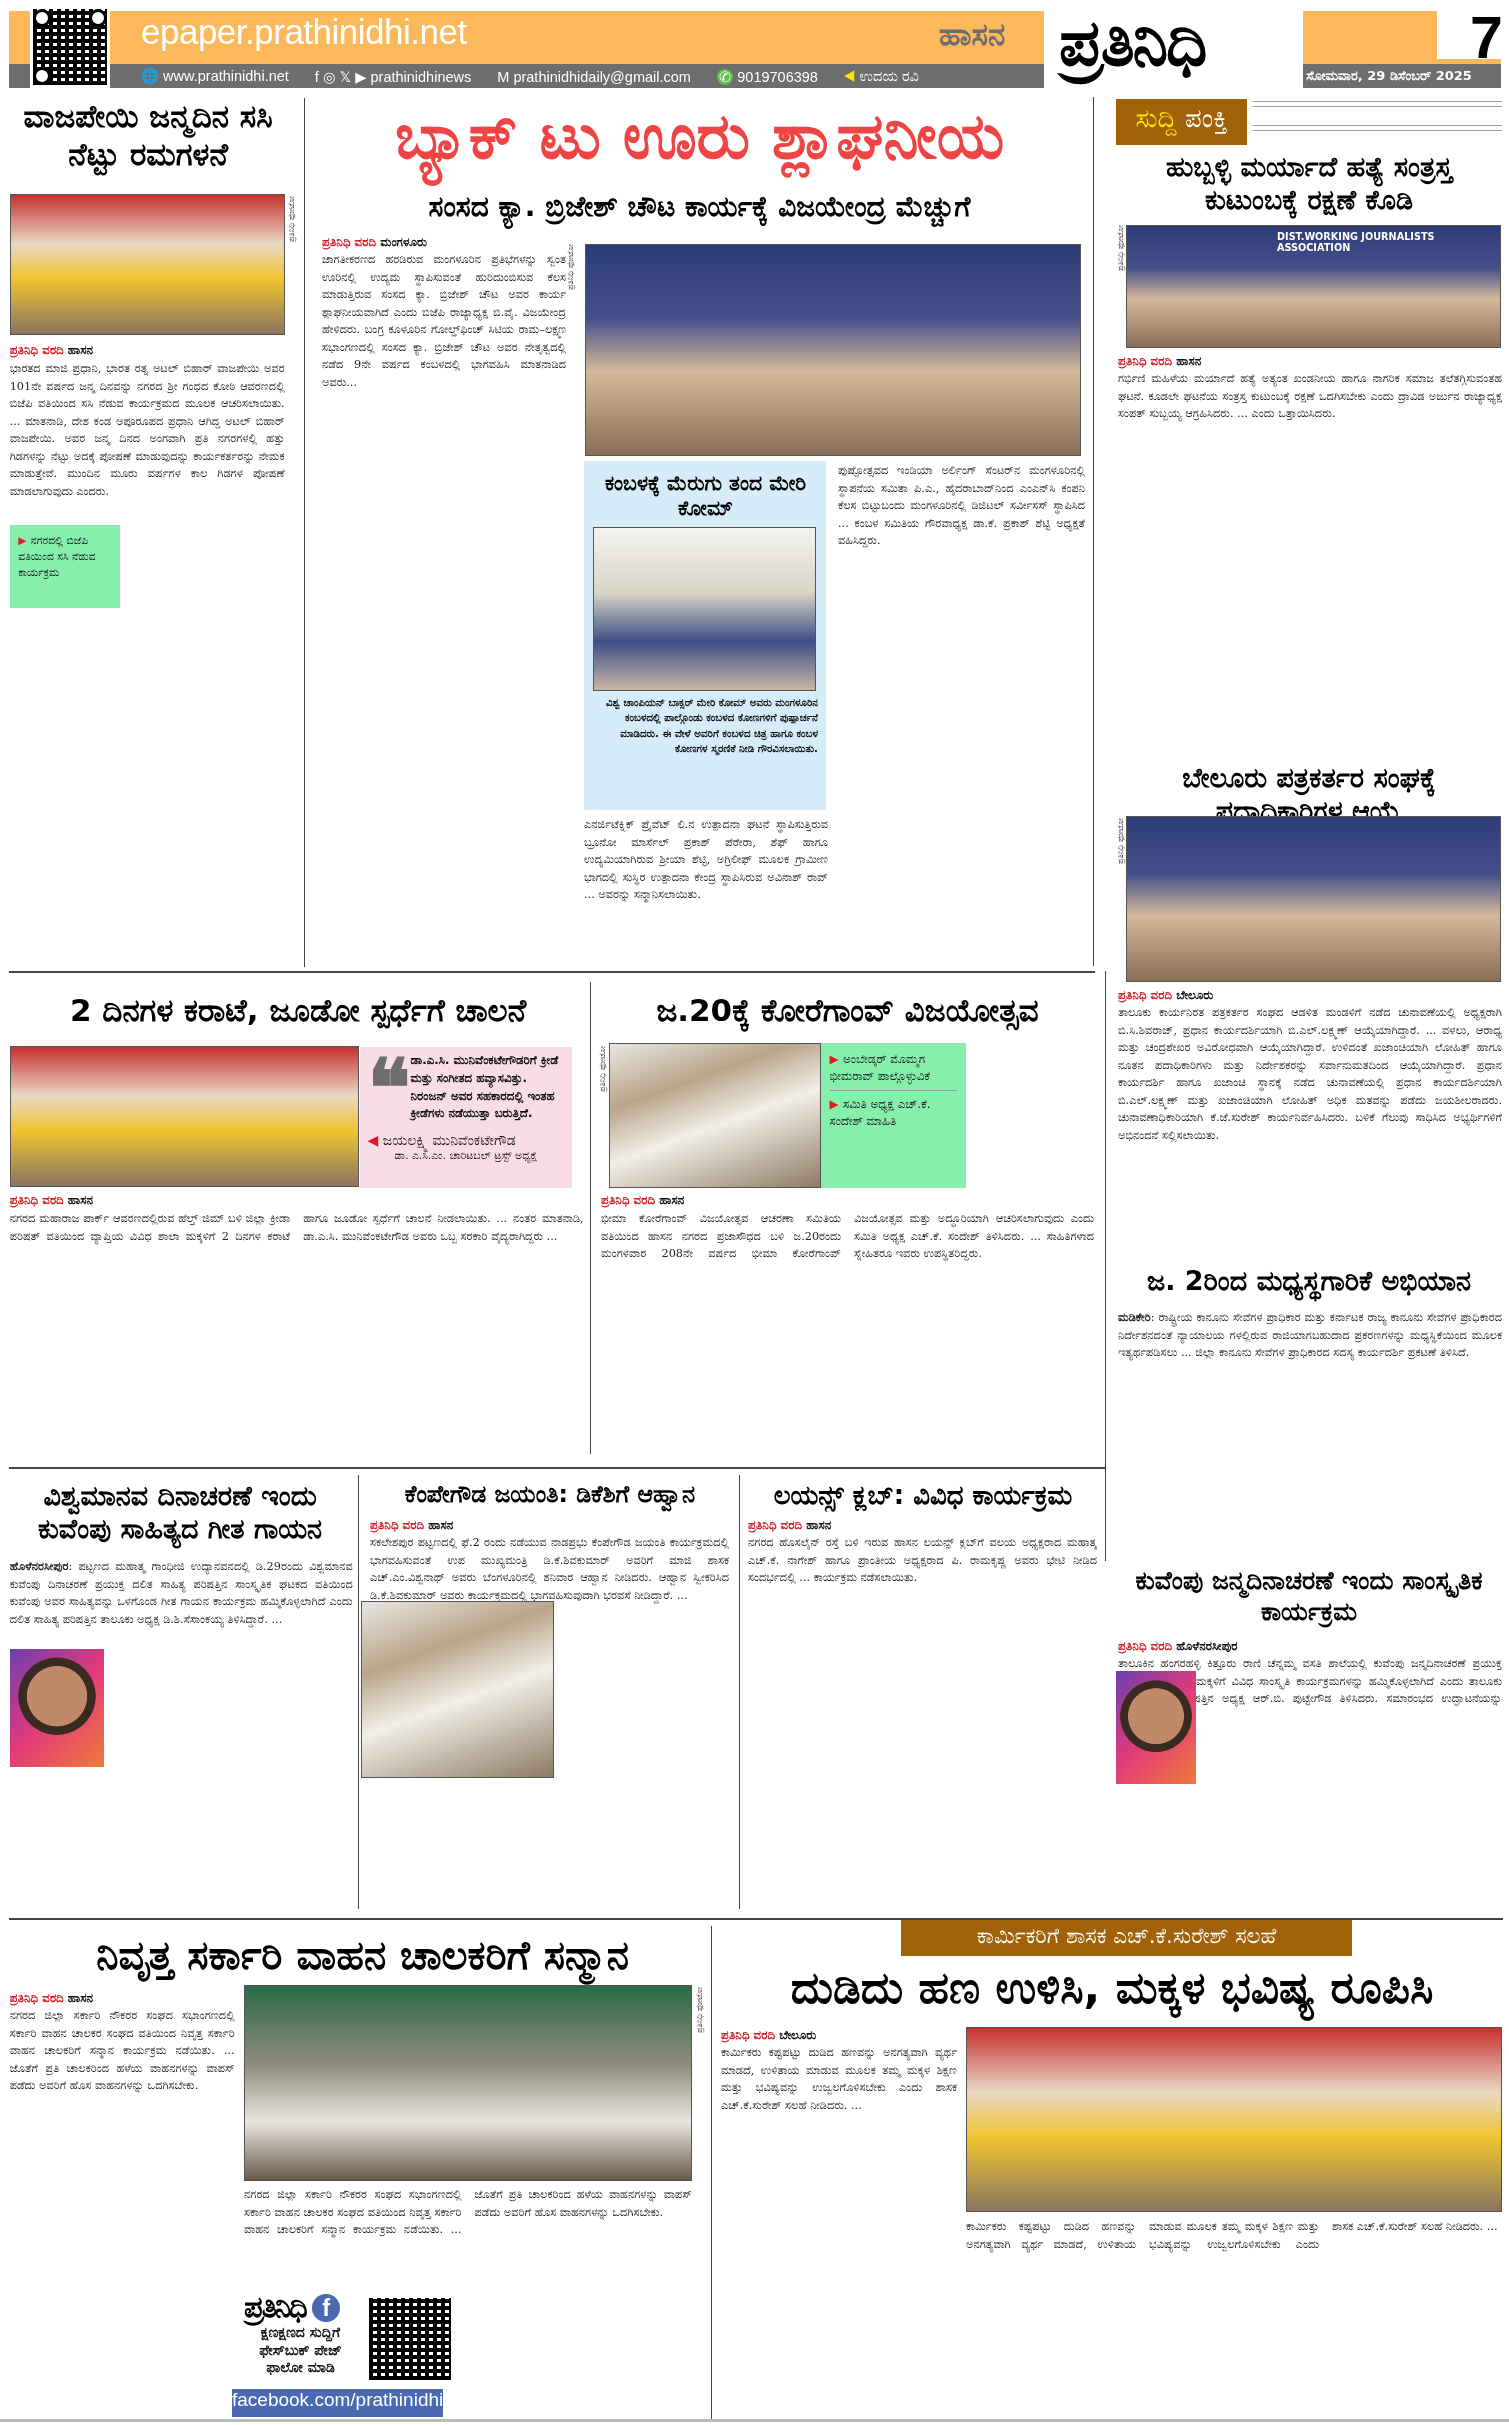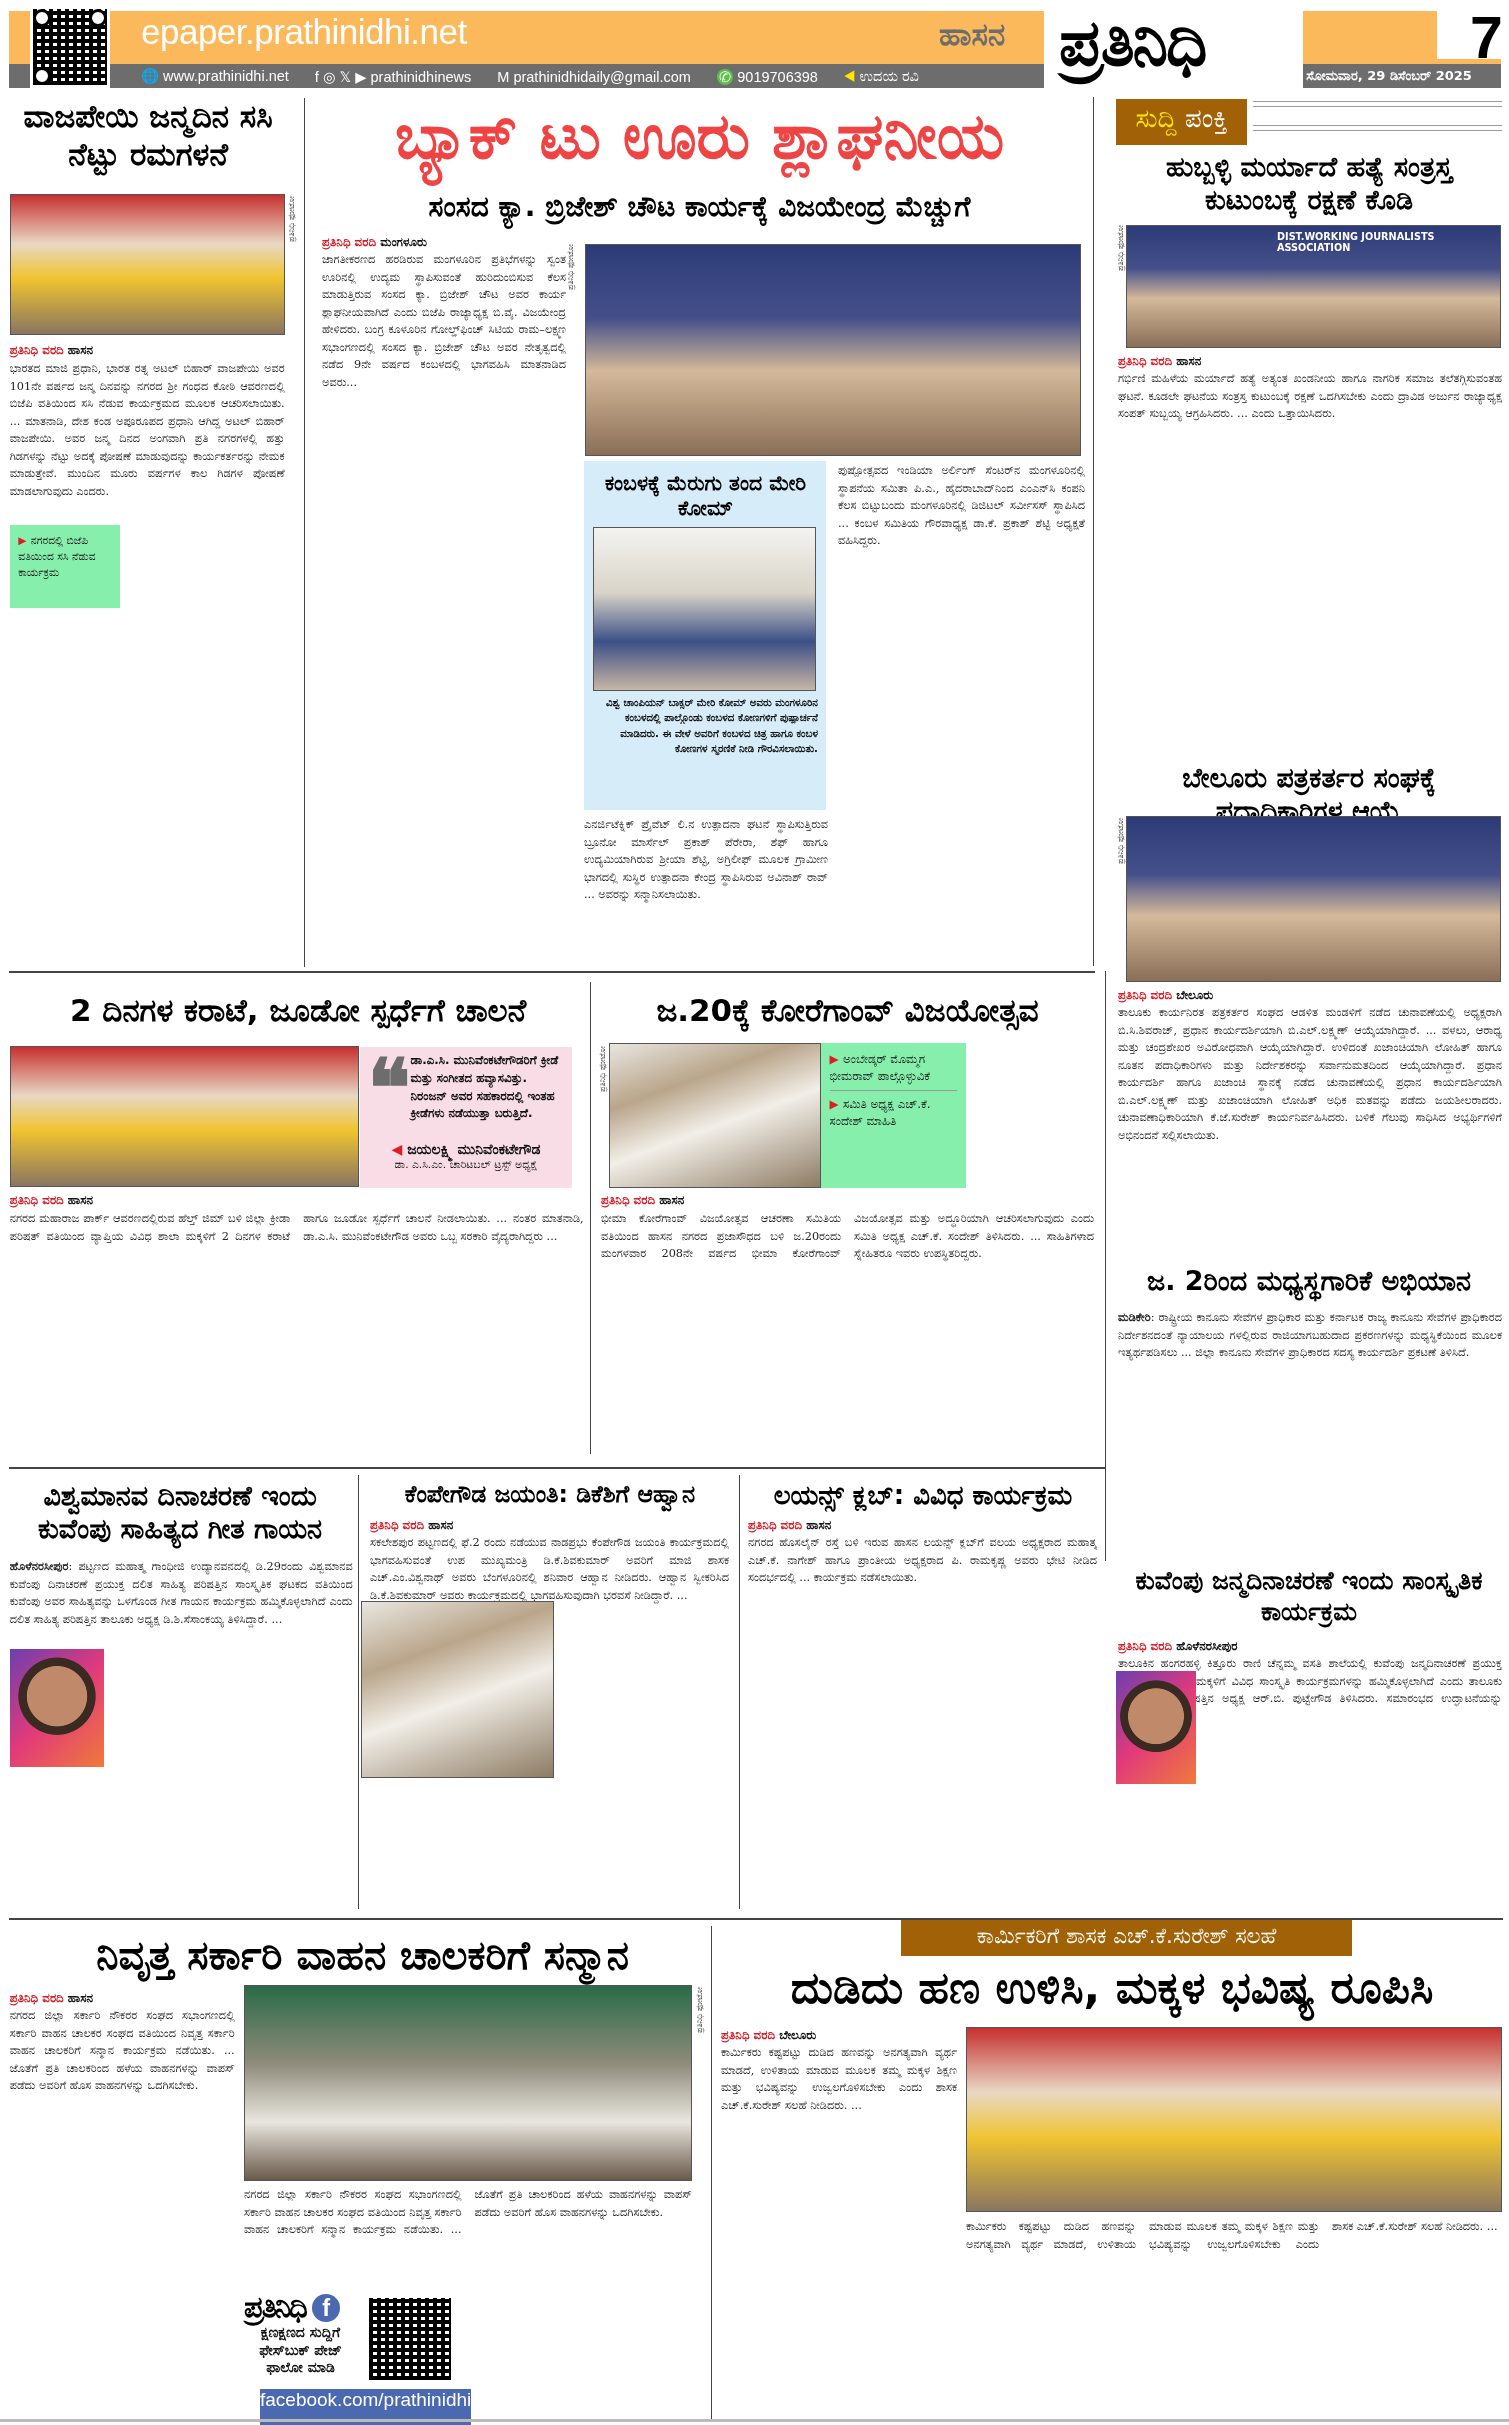--- a/index.html
+++ b/index.html
@@ -115,21 +115,21 @@
 
 <div class="abs hl" style="left:1116px;top:1265px;width:386px;font-size:27px">ಜ. 2ರಿಂದ ಮಧ್ಯಸ್ಥಗಾರಿಕೆ ಅಭಿಯಾನ</div>
 <div class="abs body" style="left:1118px;top:1309px;width:384px;height:252px;overflow:hidden"><b>ಮಡಿಕೇರಿ</b>: <span>ರಾಷ್ಟ್ರೀಯ ಕಾನೂನು ಸೇವೆಗಳ ಪ್ರಾಧಿಕಾರ ಮತ್ತು ಕರ್ನಾಟಕ ರಾಜ್ಯ ಕಾನೂನು ಸೇವೆಗಳ ಪ್ರಾಧಿಕಾರದ ನಿರ್ದೇಶನದಂತೆ ನ್ಯಾಯಾಲಯ ಗಳಲ್ಲಿರುವ ರಾಜಿಯಾಗಬಹುದಾದ ಪ್ರಕರಣಗಳನ್ನು ಮಧ್ಯಸ್ಥಿಕೆಯಿಂದ ಮೂಲಕ ಇತ್ಯರ್ಥಪಡಿಸಲು ... ಜಿಲ್ಲಾ ಕಾನೂನು ಸೇವೆಗಳ ಪ್ರಾಧಿಕಾರದ ಸದಸ್ಯ ಕಾರ್ಯದರ್ಶಿ ಪ್ರಕಟಣೆ ತಿಳಿಸಿದೆ.</span></div>
 
 <div class="abs rule-h" style="left:8.6px;top:971px;width:1086px"></div>
 <div class="abs hl" style="left:8.6px;top:992px;width:579px;font-size:31px;white-space:nowrap">2 ದಿನಗಳ ಕರಾಟೆ, ಜೂಡೋ ಸ್ಪರ್ಧೆಗೆ ಚಾಲನೆ</div>
 <div class="abs photo p6" style="left:9.7px;top:1046px;width:349px;height:141px"></div>
 <div class="abs pinkbox" style="left:360px;top:1047px;width:212px;height:141px;padding:5.4px 7.5px">
   <div class="quote-mark" style="position:absolute;left:7.5px;top:8.6px">❝</div>
   <div style="font-size:11.8px;line-height:1.5;font-weight:700;padding-left:43px">ಡಾ.ಎ.ಸಿ. ಮುನಿವೆಂಕಟೇಗೌಡರಿಗೆ ಕ್ರೀಡೆ ಮತ್ತು ಸಂಗೀತದ ಹವ್ಯಾಸವಿತ್ತು. ನಿರಂಜನ್ ಅವರ ಸಹಕಾರದಲ್ಲಿ ಇಂತಹ ಕ್ರೀಡೆಗಳು ನಡೆಯುತ್ತಾ ಬರುತ್ತಿದೆ.</div>
-  <div style="font-size:14px;font-weight:700;text-align:center;margin-top:18px"><span style="color:#e01b22">◀</span> <span>ಜಯಲಕ್ಷ್ಮಿ ಮುನಿವೆಂಕಟೇಗೌಡ</span></div>
+  <div style="font-size:14px;font-weight:400;text-align:left;margin-top:9px"><span style="color:#e01b22">◀</span> <span>ಜಯಲಕ್ಷ್ಮಿ ಮುನಿವೆಂಕಟೇಗೌಡ</span></div>
   <div style="font-size:10.7px;text-align:center">ಡಾ. ಎ.ಸಿ.ಎಂ. ಚಾರಿಟಬಲ್ ಟ್ರಸ್ಟ್ ಅಧ್ಯಕ್ಷೆ</div>
 </div>
 <div class="abs byline" style="left:9.7px;top:1193px"><span class="red">ಪ್ರತಿನಿಧಿ ವರದಿ</span> <span>ಹಾಸನ</span></div>
 <div class="abs body" style="left:9.7px;top:1210px;width:574px;height:241px;overflow:hidden;column-count:2;column-gap:13px">ನಗರದ ಮಹಾರಾಜ ಪಾರ್ಕ್ ಆವರಣದಲ್ಲಿರುವ ಹೆಲ್ತ್ ಜಿಮ್ ಬಳಿ ಜಿಲ್ಲಾ ಕ್ರೀಡಾ ಪರಿಷತ್ ವತಿಯಿಂದ ವ್ಯಾಪ್ತಿಯ ವಿವಿಧ ಶಾಲಾ ಮಕ್ಕಳಿಗೆ 2 ದಿನಗಳ ಕರಾಟೆ ಹಾಗೂ ಜೂಡೋ ಸ್ಪರ್ಧೆಗೆ ಚಾಲನೆ ನೀಡಲಾಯಿತು. ... ನಂತರ ಮಾತನಾಡಿ, ಡಾ.ಎ.ಸಿ. ಮುನಿವೆಂಕಟೇಗೌಡ ಅವರು ಒಬ್ಬ ಸರಕಾರಿ ವೈದ್ಯರಾಗಿದ್ದರು ...</div>
 <div class="abs rule-v" style="left:590px;top:982px;height:472px"></div>
 
 <div class="abs hl" style="left:598px;top:992px;width:499px;font-size:31px;white-space:nowrap">ಜ.20ಕ್ಕೆ ಕೋರೆಗಾಂವ್ ವಿಜಯೋತ್ಸವ</div>
 <div class="abs credit" style="left:598px;top:1046px">ಪ್ರತಿನಿಧಿ ಫೋಟೋ</div>
 <div class="abs photo p2" style="left:609px;top:1043px;width:212px;height:145px"></div>
 <div class="abs sidebox" style="left:821px;top:1043px;width:145px;height:145px;font-size:11.8px">
@@ -171,21 +171,21 @@
 <div class="abs body" style="left:244px;top:2186px;width:448px;height:59px;overflow:hidden;column-count:2;column-gap:13px">ನಗರದ ಜಿಲ್ಲಾ ಸರ್ಕಾರಿ ನೌಕರರ ಸಂಘದ ಸಭಾಂಗಣದಲ್ಲಿ ಸರ್ಕಾರಿ ವಾಹನ ಚಾಲಕರ ಸಂಘದ ವತಿಯಿಂದ ನಿವೃತ್ತ ಸರ್ಕಾರಿ ವಾಹನ ಚಾಲಕರಿಗೆ ಸನ್ಮಾನ ಕಾರ್ಯಕ್ರಮ ನಡೆಯಿತು. ... ಜೊತೆಗೆ ಪ್ರತಿ ಚಾಲಕರಿಂದ ಹಳೆಯ ವಾಹನಗಳನ್ನು ವಾಪಸ್ ಪಡೆದು ಅವರಿಗೆ ಹೊಸ ವಾಹನಗಳನ್ನು ಒದಗಿಸಬೇಕು.</div>
 
 <div class="abs" style="left:244px;top:2293px;width:225px;height:129px">
   <div style="display:flex;align-items:center;gap:6.4px">
     <span class="logo" style="font-size:29px">ಪ್ರತಿನಿಧಿ</span>
     <span class="fb-icon">f</span>
   </div>
   <div style="font-size:14px;font-weight:700;width:113px;text-align:center;line-height:1.25;margin-top:2.1px">ಕ್ಷಣಕ್ಷಣದ ಸುದ್ದಿಗೆ ಫೇಸ್‌ಬುಕ್ ಪೇಜ್ ಫಾಲೋ ಮಾಡಿ</div>
 </div>
 <div class="abs qr" style="left:367px;top:2296px;width:86px;height:86px;border-width:2.1px"></div>
-<div class="abs fb-bar" style="left:260px;top:2389px;width:211px;height:36px">facebook.com/prathinidhinews</div>
+<div class="abs fb-bar" style="left:232px;top:2389px;width:211px;height:28px">facebook.com/prathinidhinews</div>
 <div class="abs rule-v" style="left:711px;top:1926px;height:493px"></div>
 
 <div class="abs tag-grey" style="left:901px;top:1920px;width:451px;height:36px;font-size:21.5px;padding-top:3.2px">ಕಾರ್ಮಿಕರಿಗೆ ಶಾಸಕ ಎಚ್.ಕೆ.ಸುರೇಶ್ ಸಲಹೆ</div>
 <div class="abs hl" style="left:719px;top:1961px;width:786px;font-size:44px;white-space:nowrap">ದುಡಿದು ಹಣ ಉಳಿಸಿ, ಮಕ್ಕಳ ಭವಿಷ್ಯ ರೂಪಿಸಿ</div>
 <div class="abs byline" style="left:721px;top:2028px"><span class="red">ಪ್ರತಿನಿಧಿ ವರದಿ</span> <span>ಬೇಲೂರು</span></div>
 <div class="abs body" style="left:721px;top:2044px;width:236px;height:375px;overflow:hidden">ಕಾರ್ಮಿಕರು ಕಷ್ಟಪಟ್ಟು ದುಡಿದ ಹಣವನ್ನು ಅನಗತ್ಯವಾಗಿ ವ್ಯರ್ಥ ಮಾಡದೆ, ಉಳಿತಾಯ ಮಾಡುವ ಮೂಲಕ ತಮ್ಮ ಮಕ್ಕಳ ಶಿಕ್ಷಣ ಮತ್ತು ಭವಿಷ್ಯವನ್ನು ಉಜ್ವಲಗೊಳಿಸಬೇಕು ಎಂದು ಶಾಸಕ ಎಚ್.ಕೆ.ಸುರೇಶ್ ಸಲಹೆ ನೀಡಿದರು. ...</div>
 <div class="abs photo p6" style="left:966px;top:2027px;width:536px;height:185px"></div>
 <div class="abs body" style="left:966px;top:2218px;width:536px;height:201px;overflow:hidden;column-count:3;column-gap:13px">ಕಾರ್ಮಿಕರು ಕಷ್ಟಪಟ್ಟು ದುಡಿದ ಹಣವನ್ನು ಅನಗತ್ಯವಾಗಿ ವ್ಯರ್ಥ ಮಾಡದೆ, ಉಳಿತಾಯ ಮಾಡುವ ಮೂಲಕ ತಮ್ಮ ಮಕ್ಕಳ ಶಿಕ್ಷಣ ಮತ್ತು ಭವಿಷ್ಯವನ್ನು ಉಜ್ವಲಗೊಳಿಸಬೇಕು ಎಂದು ಶಾಸಕ ಎಚ್.ಕೆ.ಸುರೇಶ್ ಸಲಹೆ ನೀಡಿದರು. ...</div>
 
 <div class="abs" style="left:0;top:2419px;width:1510px;height:3.2px;background:#bbb"></div>

